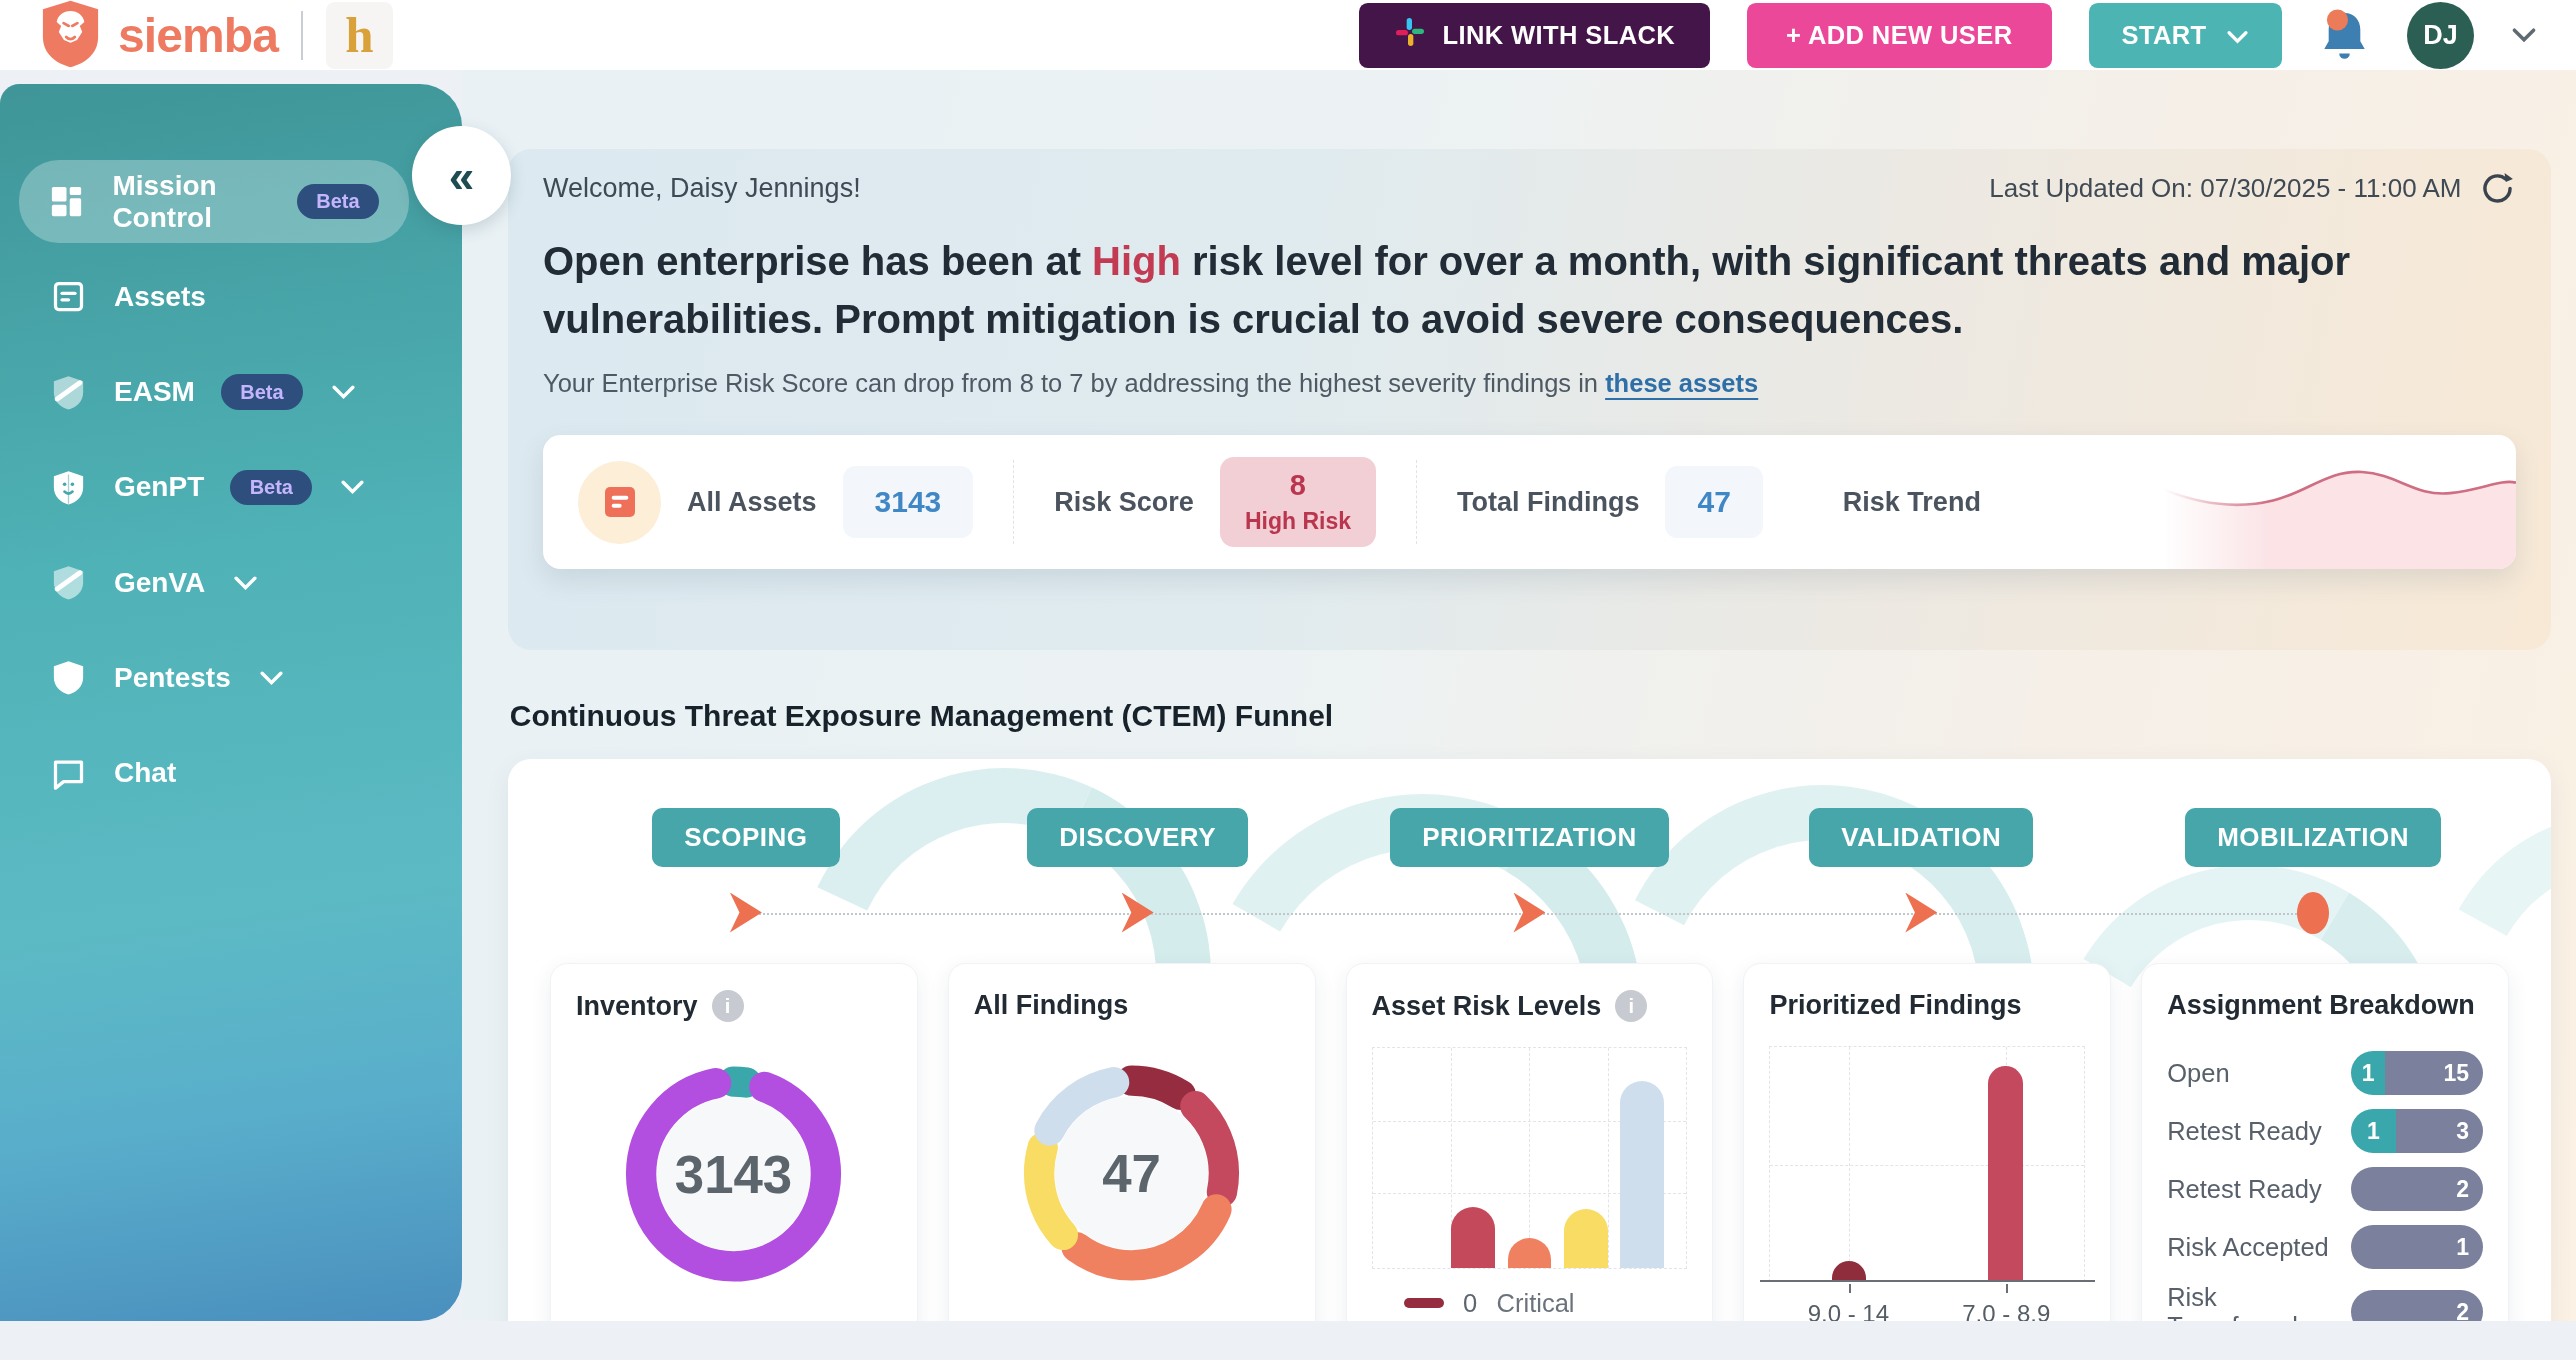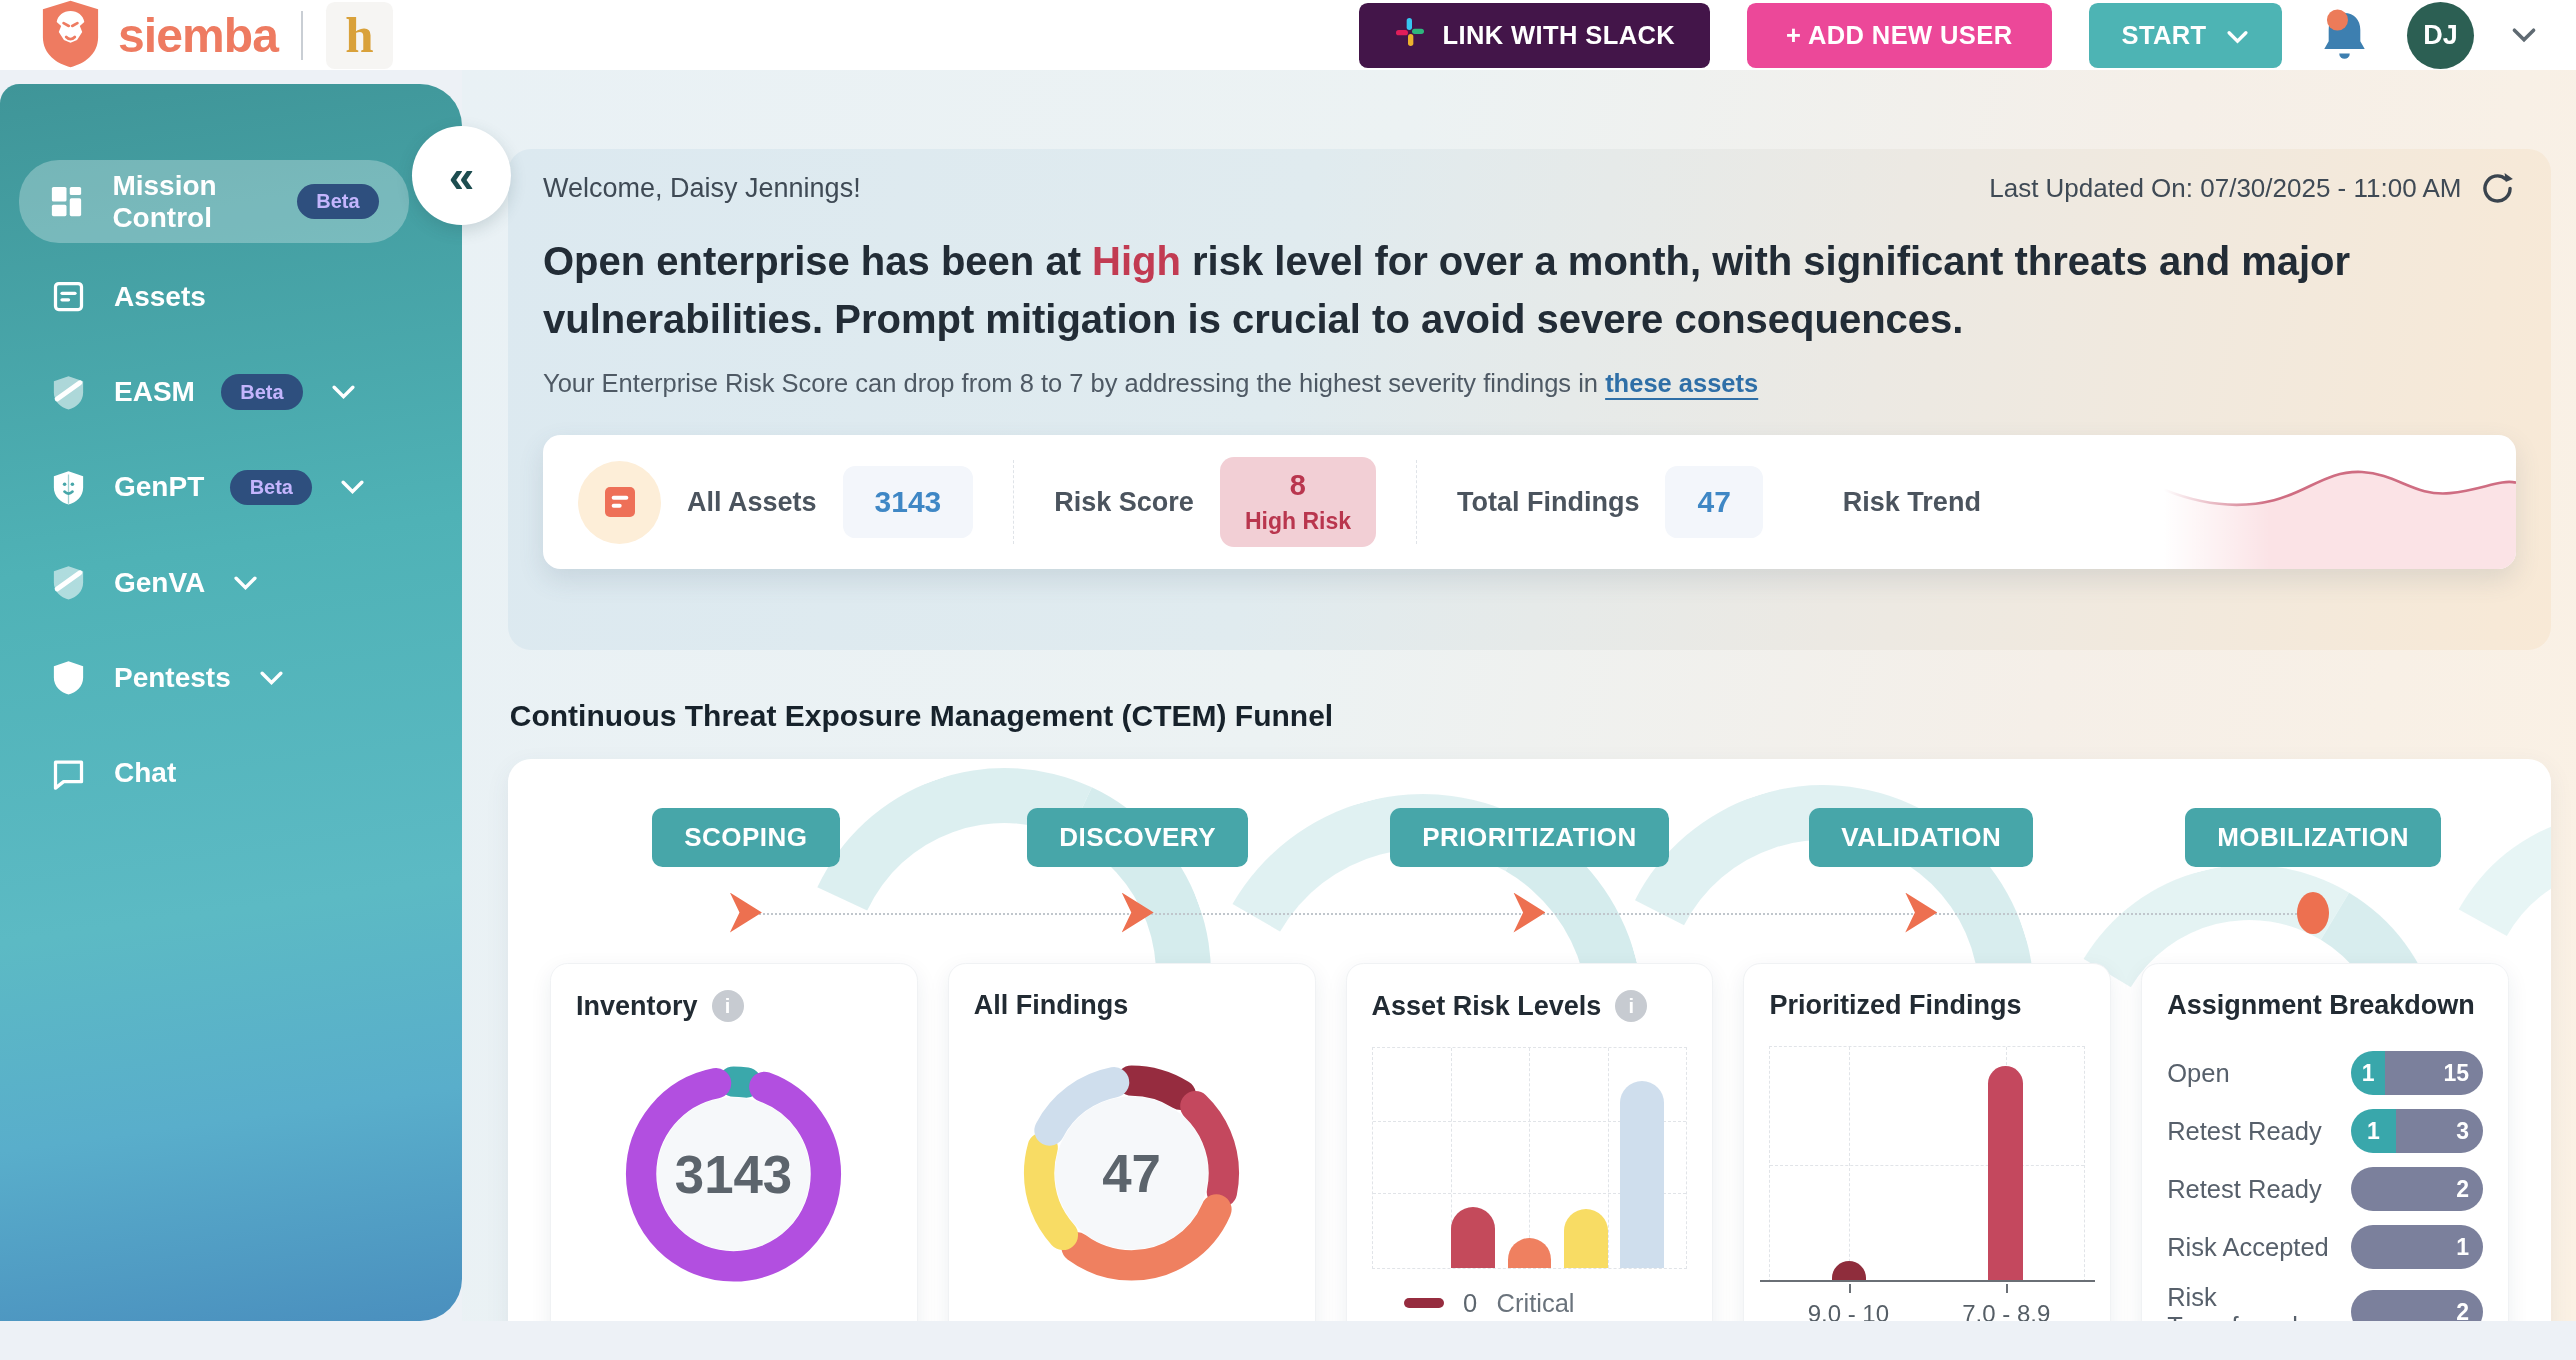--- a/index.html
+++ b/index.html
@@ -448,21 +448,21 @@
                 <div class="gridv" style="left: 25%;"></div>
                 <div class="gridv" style="left: 75%;"></div>
                 <div class="gridh" style="top: 50%;"></div>
                 <div class="pbar" style="left: 19.5%; width: 11%; height: 9%; background: rgb(143, 45, 60);"></div>
                 <div class="tick" style="left: 25%;"></div>
                 <div class="pbar" style="left: 69.5%; width: 11%; height: 92%; background: rgb(196, 72, 94);"></div>
                 <div class="tick" style="left: 75%;"></div>
                 <div class="axis-line"></div>
               </div>
               <div class="xlabels">
-                <div class="xlabel">9.0 - 10</div>
+                <div class="xlabel">9.0 - 14</div>
                 <div class="xlabel">7.0 - 8.9</div>
               </div>
             </div>
             <div class="mini-card">
               <div class="mini-title-row">
                 <span class="mini-title">Assignment Breakdown</span>
               </div>
               <div class="assign-rows">
                 <div class="assign-row">
                   <span class="assign-label">Open</span>

